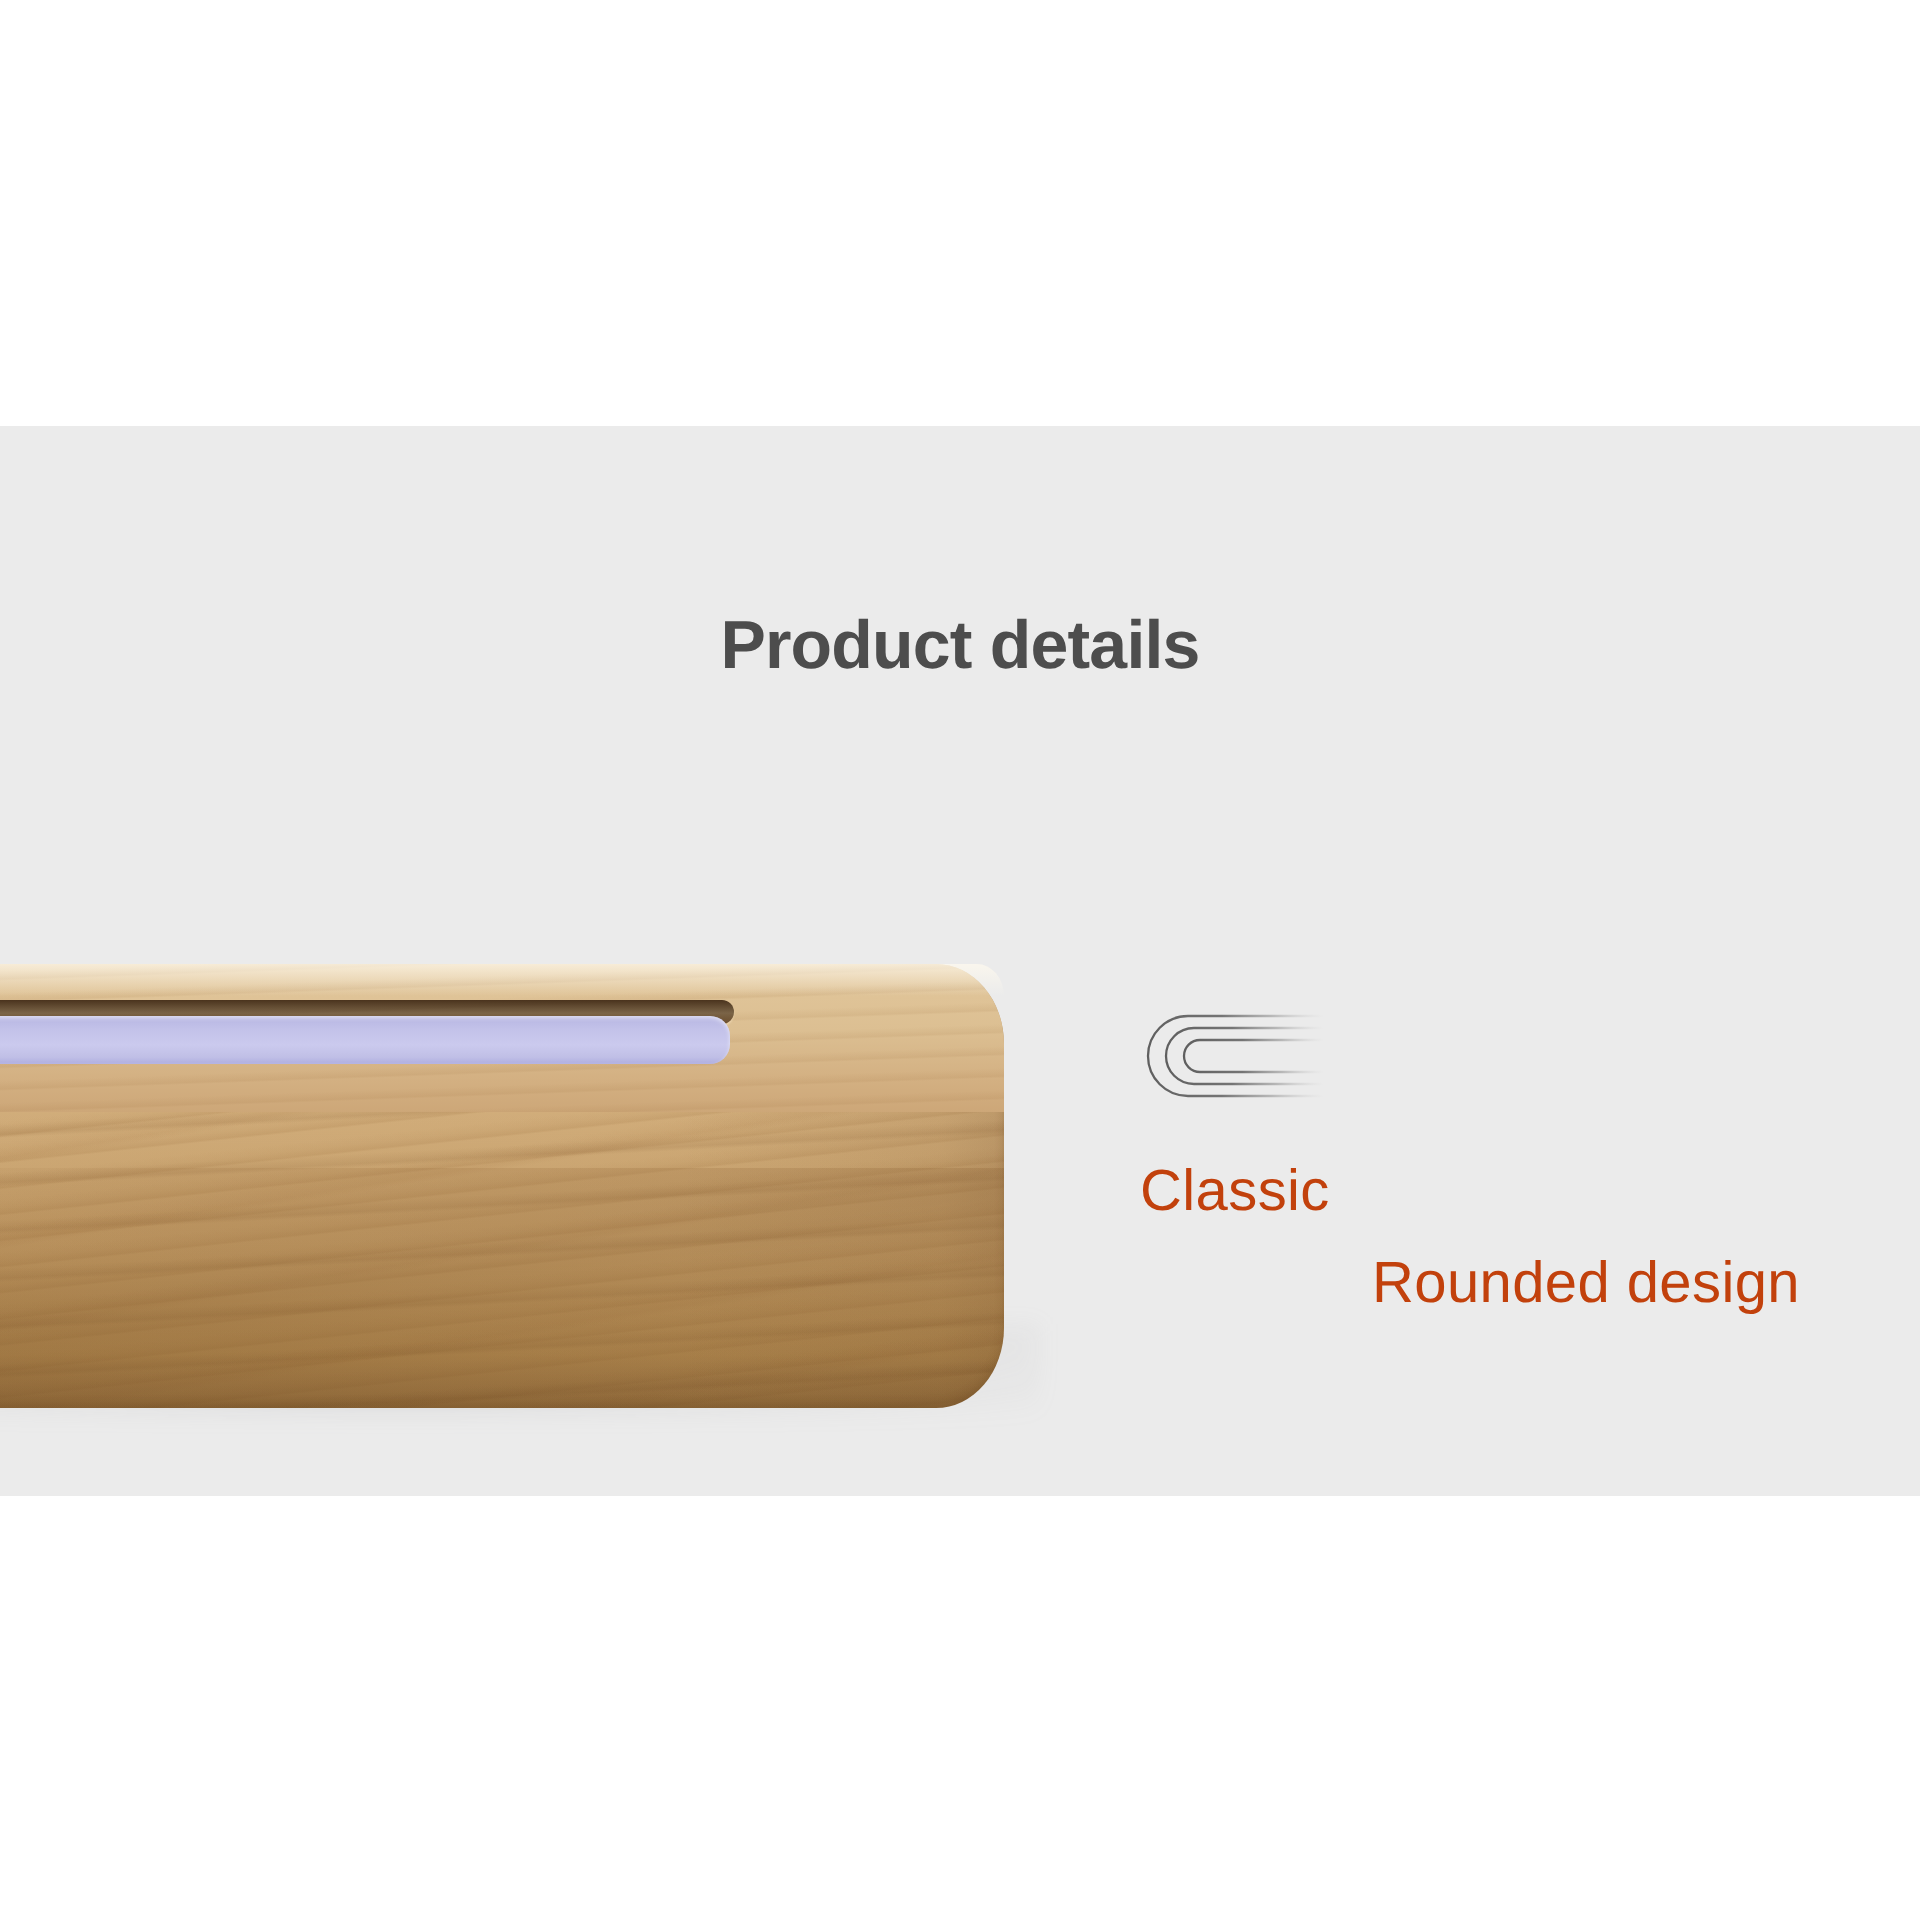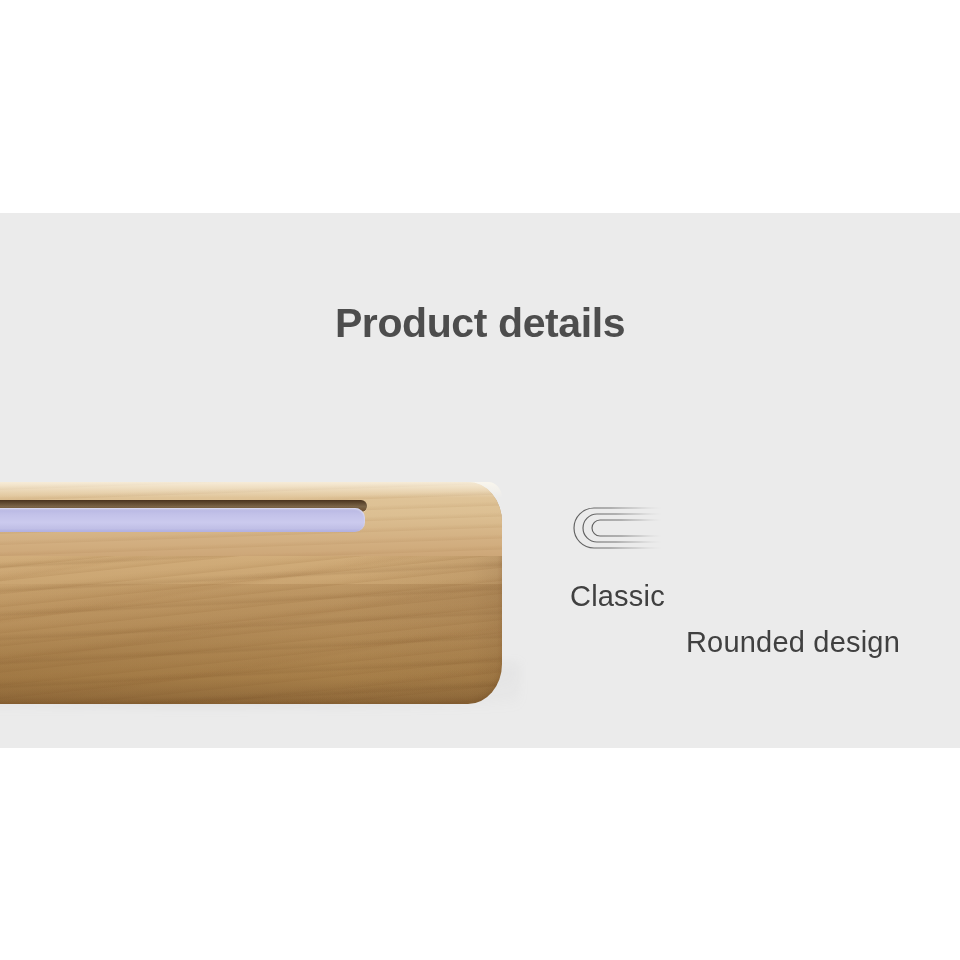--- a/index.html
+++ b/index.html
@@ -29,21 +29,21 @@
     background: #ebebeb;
   }
 
   
   .headline {
     position: absolute;
     left: 0;
     top: 298px;
     width: 960px;
     text-align: center;
-    font-size: 41px;
+    font-size: 34px;
     font-weight: bold;
     letter-spacing: -0.4px;
     color: #4d4d4d;
     line-height: 50px;
     white-space: nowrap;
   }
 
   
   .photo {
     position: absolute;
@@ -192,21 +192,21 @@
   }
 
   .feature-icon {
     width: 96px;
     height: 46px;
     display: block;
   }
 
   .caption {
     margin-top: 22px;
-    color: #404040;
+    color: #c2410c;
     font-size: 29px;
     line-height: 46px;
     font-weight: normal;
     letter-spacing: 0.2px;
     white-space: nowrap;
   }
 </style>
 </head>
 <body>
 

